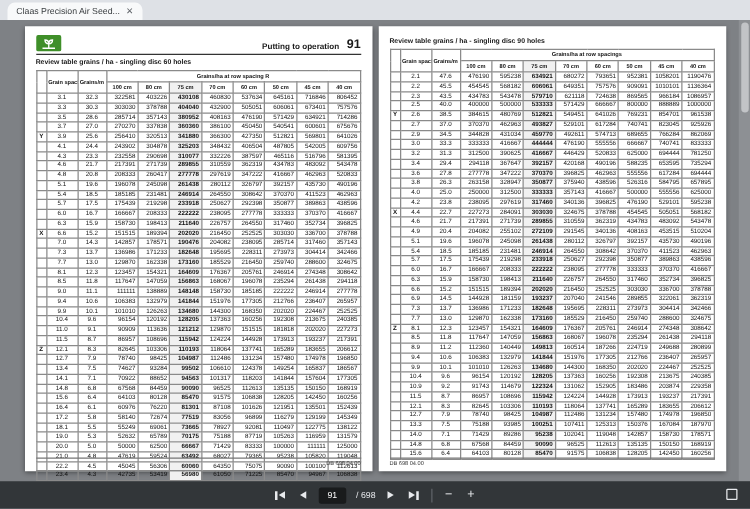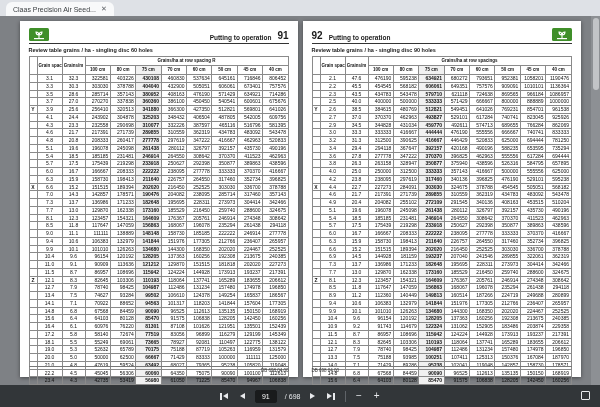--- a/index.html
+++ b/index.html
@@ -664,31 +664,20 @@
               <td>94967</td>
               <td>106838</td>
             </tr>
           </tbody>
       </table>
 
       <div class="page-footer foot-right">DB 698 04.00</div>
     </div>
 
     <div class="page">
-      <div class="page-header">
-        <span class="hdr-num">92</span>
-        <span class="hdr-title">Putting to operation</span>
-        <div class="spacer"></div>
-        <div class="logo">
-          <svg width="14" height="10" viewBox="0 0 14 10">
-            <path d="M7 9 L7 4 M7 5 C5 5 4 3.5 4 2 C6 2 7 3 7 5 M7 5 C9 5 10 3.5 10 2 C8 2 7 3 7 5" stroke="#fff" stroke-width="1.1" fill="none"></path>
-            <rect x="2" y="8" width="10" height="1.2" fill="#fff"></rect>
-          </svg>
-        </div>
-      </div>
       <div class="subtitle">Review table grains / ha - singling disc 90 holes</div>
 
       <table class="review">
         <colgroup>
             <col class="c-grp">
             <col class="c-a">
             <col class="c-gm">
           </colgroup>
         <thead>
           <tr>

